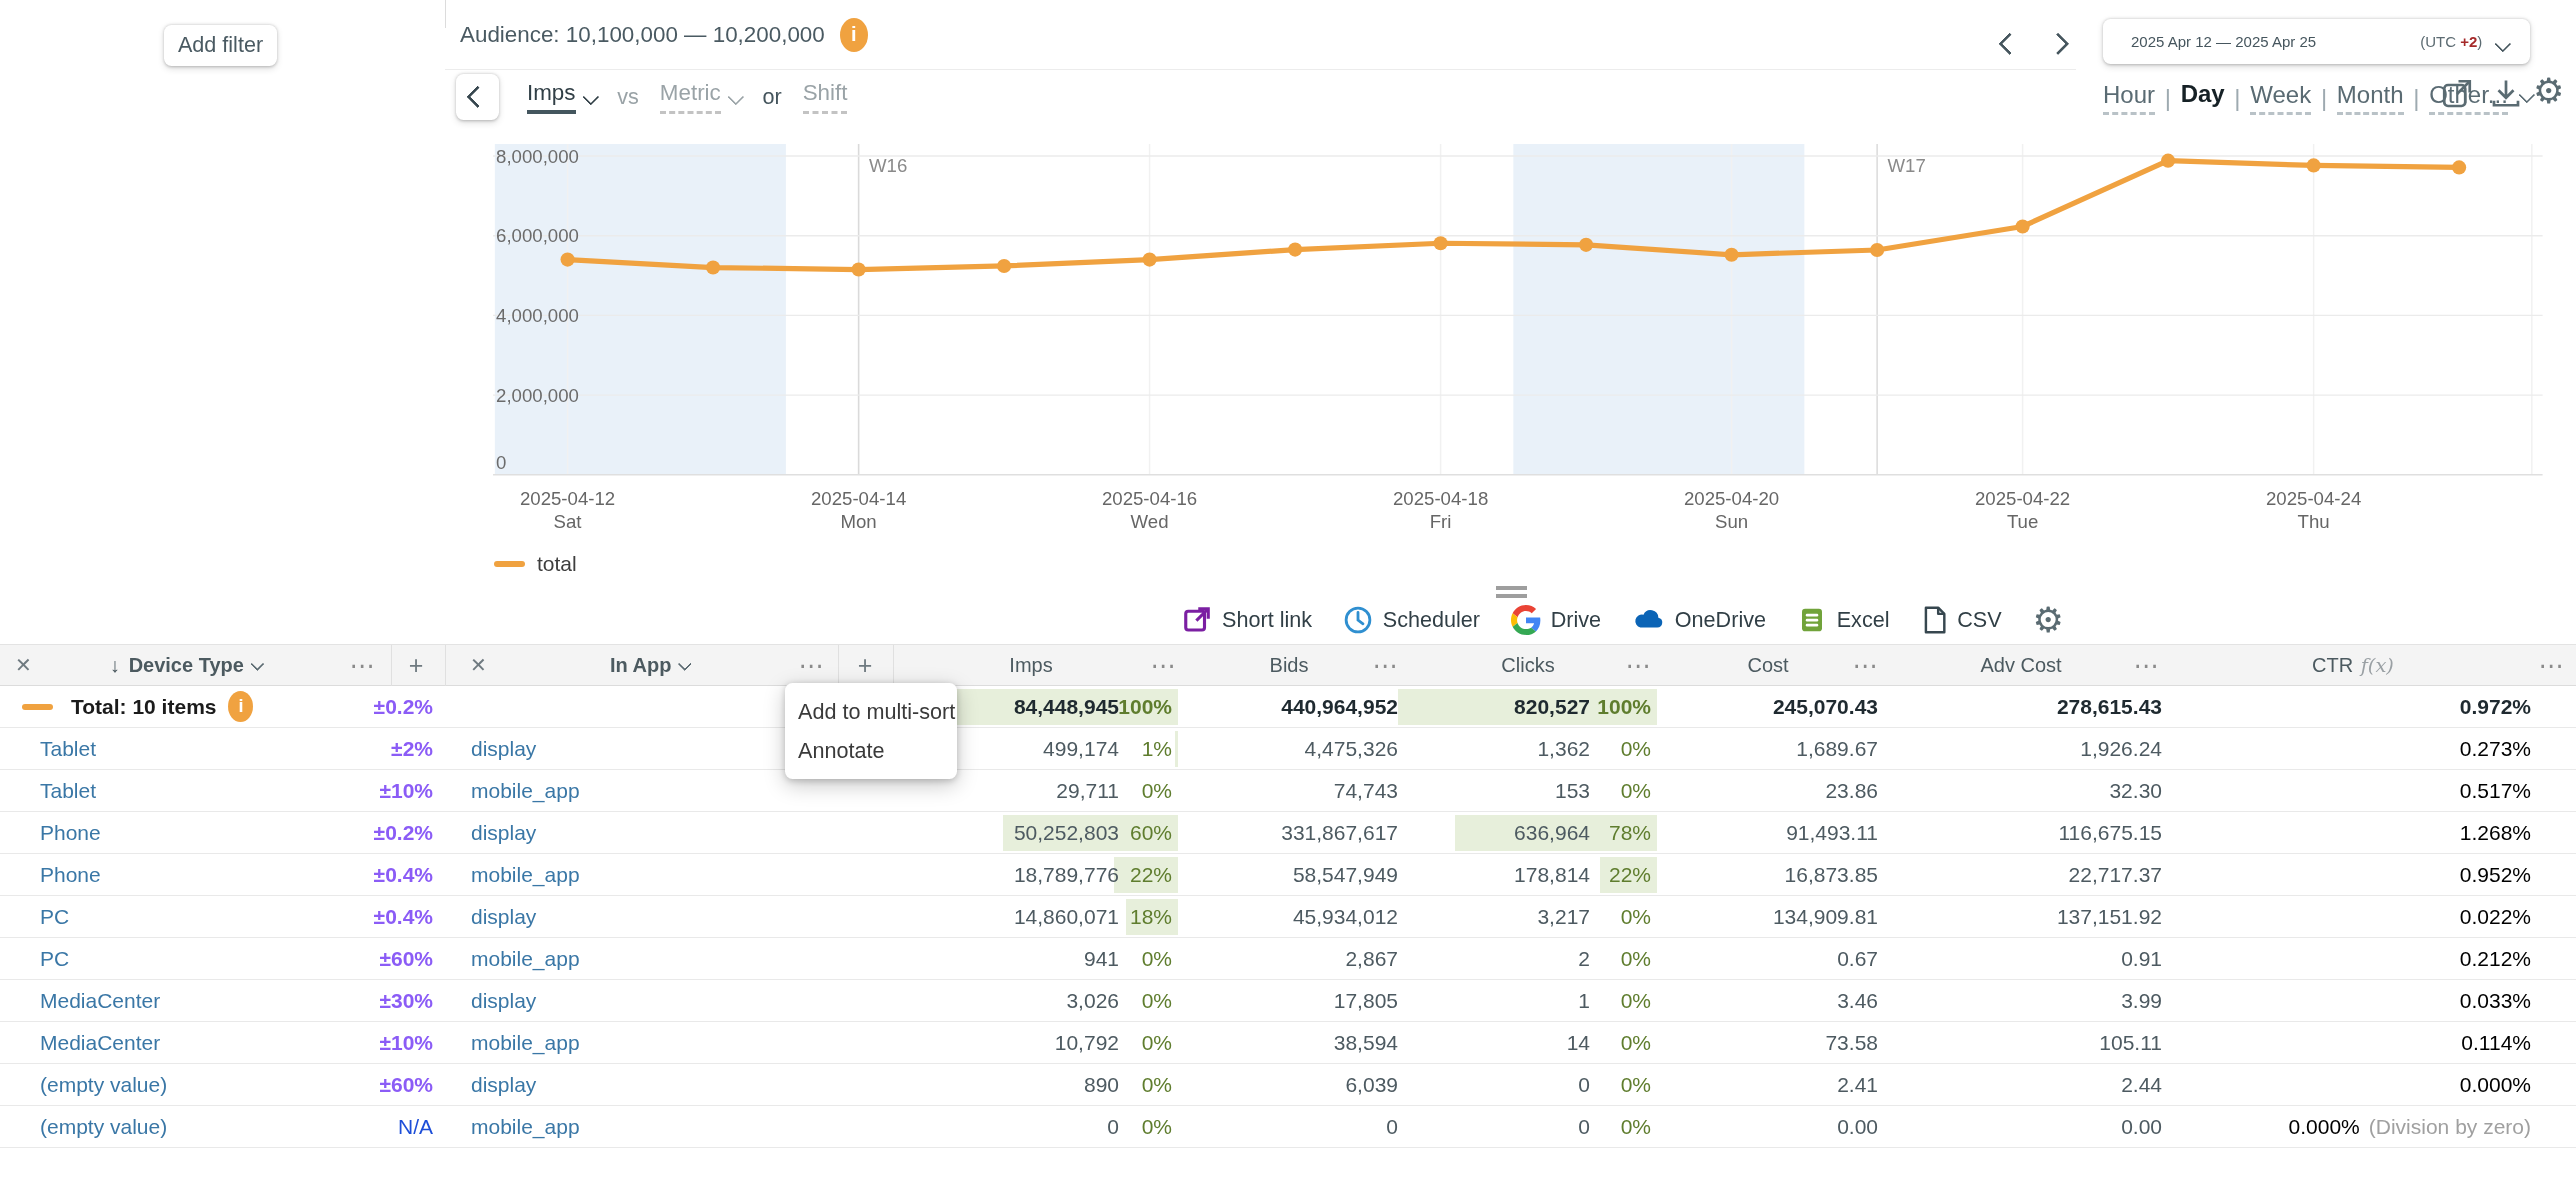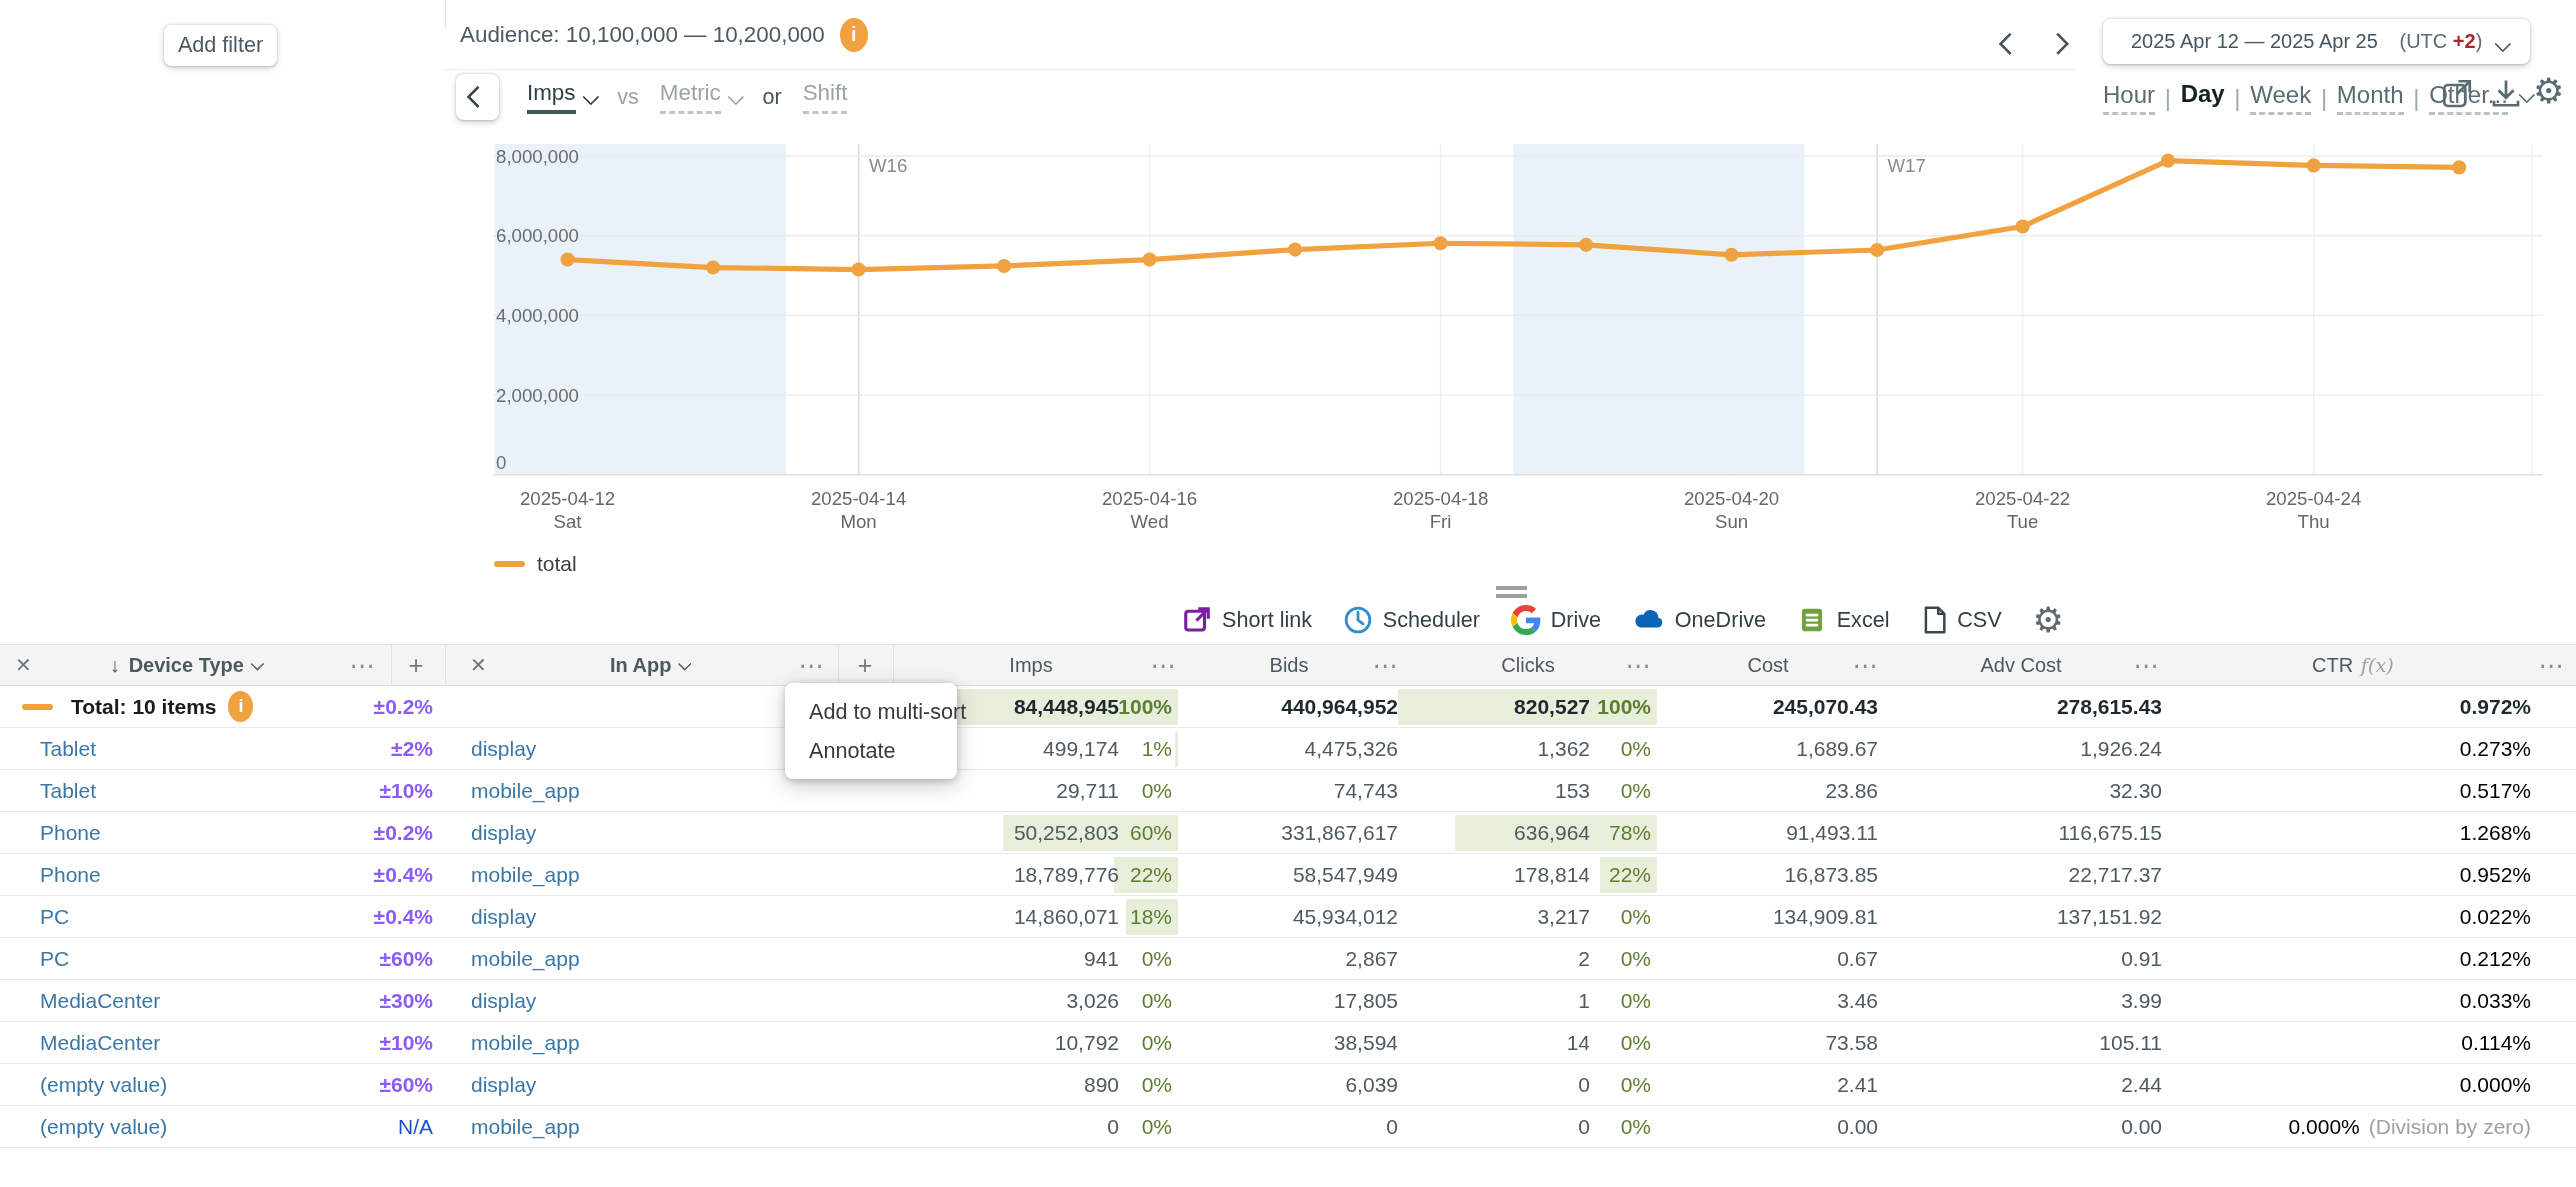--- a/index.html
+++ b/index.html
@@ -11,21 +11,21 @@
   .btn-card{background:#fff;border-radius:7.5px;box-shadow:0 0.7px 3px rgba(0,0,0,.22),0 2.2px 7.5px rgba(0,0,0,.12);}
   #add-filter{left:164px;top:24.6px;width:113px;height:41px;display:flex;align-items:center;justify-content:center;
     font-size:21.6px;color:#4a5a62;cursor:pointer;}
   #top-divider{left:445px;top:0;width:0.7px;height:28px;background:#dcdcdc;}
   #hdr-line{left:445px;top:69px;right:0;height:0.7px;background:#ececec;}
   #audience{left:460px;top:0;height:69px;display:flex;align-items:center;gap:15px;font-size:22.4px;color:#4a5a62;}
   .info-oval{width:28px;height:34px;border-radius:50%;background:#f0a240;color:#fff;font-weight:700;font-size:20px;
     display:flex;align-items:center;justify-content:center;}
   .navchev{top:27px;width:33px;height:33px;display:flex;align-items:center;justify-content:center;cursor:pointer;color:#46565e;}
   #nav-prev{left:1993px;}#nav-next{left:2041px;}
-  #date-card{left:2103px;top:19.4px;width:427px;height:45px;display:flex;align-items:center;font-size:20px;color:#46565e;cursor:pointer;}
+  #date-card{left:2103px;top:19.4px;width:427px;height:45px;display:flex;align-items:center;font-size:15px;color:#46565e;cursor:pointer;}
   #date-card .dtext{margin-left:28px;}
   #date-card .utc{margin-left:auto;color:#5c6b72;}
   #date-card .utc b{color:#a52a2a;}
   #date-card .chv{margin:3px 21px 0 15px;}
 
   .chv{display:inline-block;width:9.7px;height:9.7px;border-right:2.2px solid currentColor;border-bottom:2.2px solid currentColor;
     transform:rotate(45deg);border-radius:0.7px;}
   .chv.lg{width:12.7px;height:12.7px;border-width:3px;}
   .chv.left{transform:rotate(135deg);}
   .chv.right{transform:rotate(-45deg);}
@@ -93,21 +93,21 @@
   .trow.total .num,.trow.total .c-ctr{color:#1f2a30;font-weight:700;}
   .trow.total .pct{font-weight:700;}
   .ctr-note{color:#a0a0a0;margin-left:9px;font-weight:400;}
   .gbar{position:absolute;top:3px;height:36px;background:#e7efdb;z-index:1;}
   .gbar.imps{right:1398px;} .gbar.clicks{right:919px;}
   .info-oval.sm{width:25px;height:31px;font-size:18px;}
 
   
   #ctx-menu{left:785px;top:683px;width:172px;background:#fff;border-radius:7.5px;padding:9px 0;
     box-shadow:0 1.5px 6px rgba(0,0,0,.18),0 6px 21px rgba(0,0,0,.22);z-index:50;}
-  .ctx-item{height:39px;line-height:39px;padding-left:24px;font-size:21.6px;color:#3a3a3a;cursor:pointer;white-space:nowrap;}
+  .ctx-item{height:39px;line-height:39px;padding-left:13px;font-size:21.6px;color:#3a3a3a;cursor:pointer;white-space:nowrap;}
 
   svg{display:block;}
 </style>
 </head>
 <body>
 
 <div id="app">
 
   <div id="add-filter" class="abs btn-card">Add filter</div>
   <div id="top-divider" class="abs"></div>

